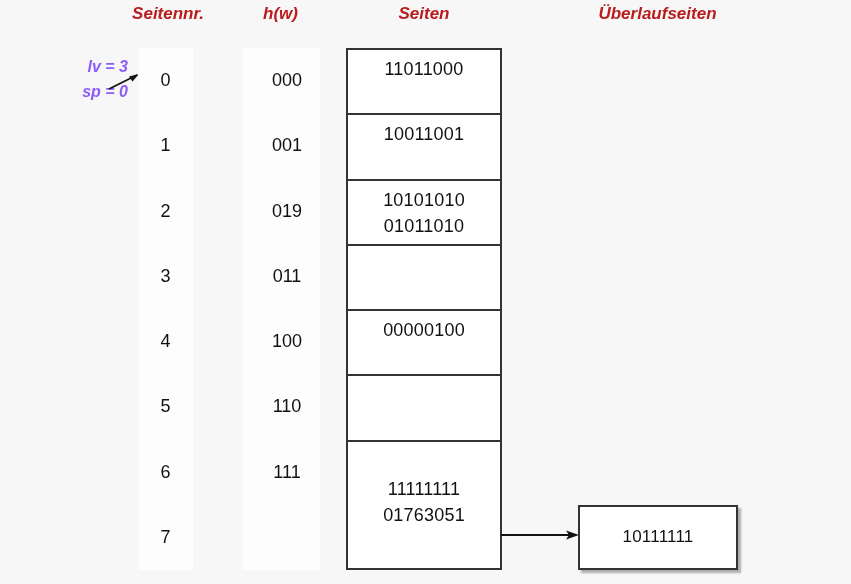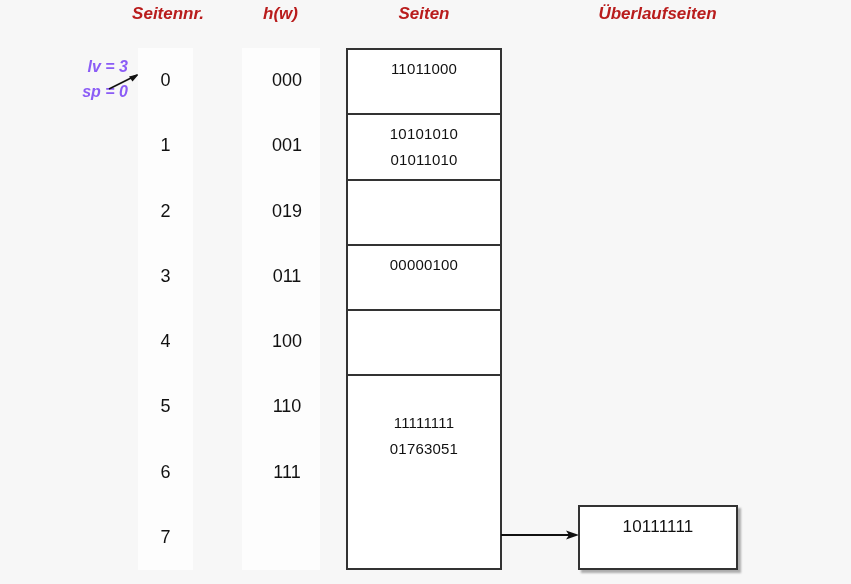--- a/index.html
+++ b/index.html
@@ -107,39 +107,39 @@
     height: 65.25px;
     box-sizing: border-box;
     border-bottom: 2px solid #333333;
     background: #ffffff;
     padding-top: 6px;
     text-align: center;
   }
   .page-cell:last-child { border-bottom: none; margin-top: 28px; }
   .page-cell .rec {
     display: block;
-    font-size: 15px;
+    font-size: 18px;
     line-height: 26px;
     color: #111111;
     letter-spacing: 0.2px;
   }
 
   
   #overflow-box {
     position: absolute;
     left: 578px;
     top: 505px;
     width: 160px;
     height: 65px;
     box-sizing: border-box;
     border: 2px solid #333333;
     background: #ffffff;
     box-shadow: 3px 3px 2px rgba(0,0,0,0.30);
     text-align: center;
-    padding-top: 7px;
+    padding-top: 17px;
   }
   #overflow-box .rec {
     display: block;
     font-size: 17px;
     line-height: 26px;
     color: #111111;
     letter-spacing: 0.2px;
   }
 
   
@@ -193,20 +193,23 @@
       <div class="text-cell">100</div>
       <div class="text-cell">110</div>
       <div class="text-cell">111</div>
     </div>
 
   <div id="pages-table">
       <div class="page-cell">
         <span class="rec">11011000</span>
       </div>
       <div class="page-cell">
+        <span class="rec">10011001</span>
+      </div>
+      <div class="page-cell">
         <span class="rec">10101010</span>
         <span class="rec">01011010</span>
       </div>
       <div class="page-cell"></div>
       <div class="page-cell">
         <span class="rec">00000100</span>
       </div>
       <div class="page-cell"></div>
       <div class="page-cell">
         <span class="rec">11111111</span>

